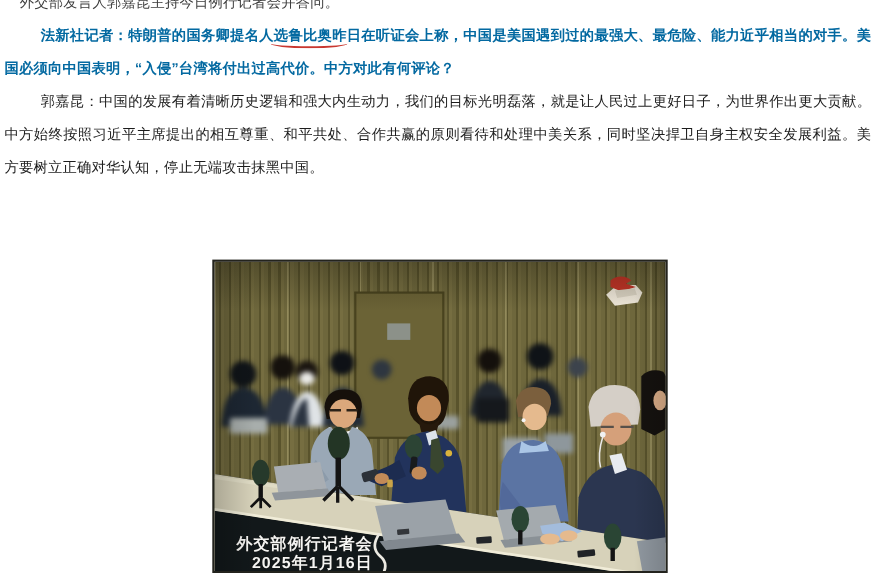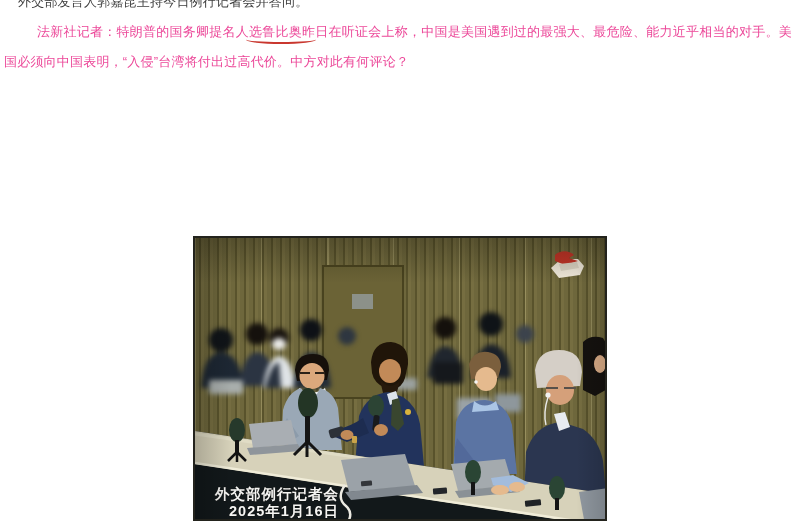--- a/index.html
+++ b/index.html
@@ -11,21 +11,21 @@
   
   .text-block{
     position:absolute;left:4px;top:-13px;width:788px;
   }
   .para{
     margin:0;font-size:13px;line-height:30px;color:#1c1c1c;
     text-align:justify;text-indent:33px;letter-spacing:0.2px;
     word-break:break-all;
   }
   .para.clip{color:#3d3d3d;text-indent:14px;}
-  .para.q{font-weight:normal;color:#ec4899;}
+  .para.q{font-weight:bold;color:#0369a1;}
   
   .red-ul{position:relative;}
   .red-ul::after{
     content:"";position:absolute;left:-3px;right:-14px;bottom:-5px;height:7px;
     border-bottom:2.4px solid #c9372f;border-radius:50%;
   }
   
   .photo{
     position:absolute;left:193px;top:236px;width:414px;height:285px;
     margin:0;overflow:hidden;box-sizing:border-box;
@@ -42,20 +42,21 @@
       linear-gradient(180deg, rgba(15,13,5,0.28), rgba(0,0,0,0) 16%),
       linear-gradient(90deg, rgba(0,0,0,0.20), rgba(0,0,0,0) 9%, rgba(0,0,0,0) 93%, rgba(0,0,0,0.14));
   }
 </style>
 </head>
 <body>
 
 <div class="text-block">
   <p class="para clip">外交部发言人郭嘉昆主持今日例行记者会并答问。</p>
   <p class="para q"><span>法新社记者：</span><span>特朗普的国务卿提名人</span><span class="red-ul">选鲁比奥</span><span>昨日在听证会上称，中国是美国遇到过的最强大、最危险、能力近乎相当的对手。美国必须向中国表明，“入侵”台湾将付出过高代价。中方对此有何评论？</span></p>
+  <p class="para">郭嘉昆：中国的发展有着清晰历史逻辑和强大内生动力，我们的目标光明磊落，就是让人民过上更好日子，为世界作出更大贡献。中方始终按照习近平主席提出的相互尊重、和平共处、合作共赢的原则看待和处理中美关系，同时坚决捍卫自身主权安全发展利益。美方要树立正确对华认知，停止无端攻击抹黑中国。</p>
 </div>
 
 <figure class="photo">
   <svg viewBox="0 0 414 290" width="414" height="290" xmlns="http://www.w3.org/2000/svg">
 
     <g>
       <rect x="128" y="28" width="80" height="132" fill="#6b6336" stroke="#49431f" stroke-width="2"></rect>
       <rect x="157" y="56" width="21" height="15" fill="#9aa5ad" opacity="0.7"></rect>
     </g>
 

